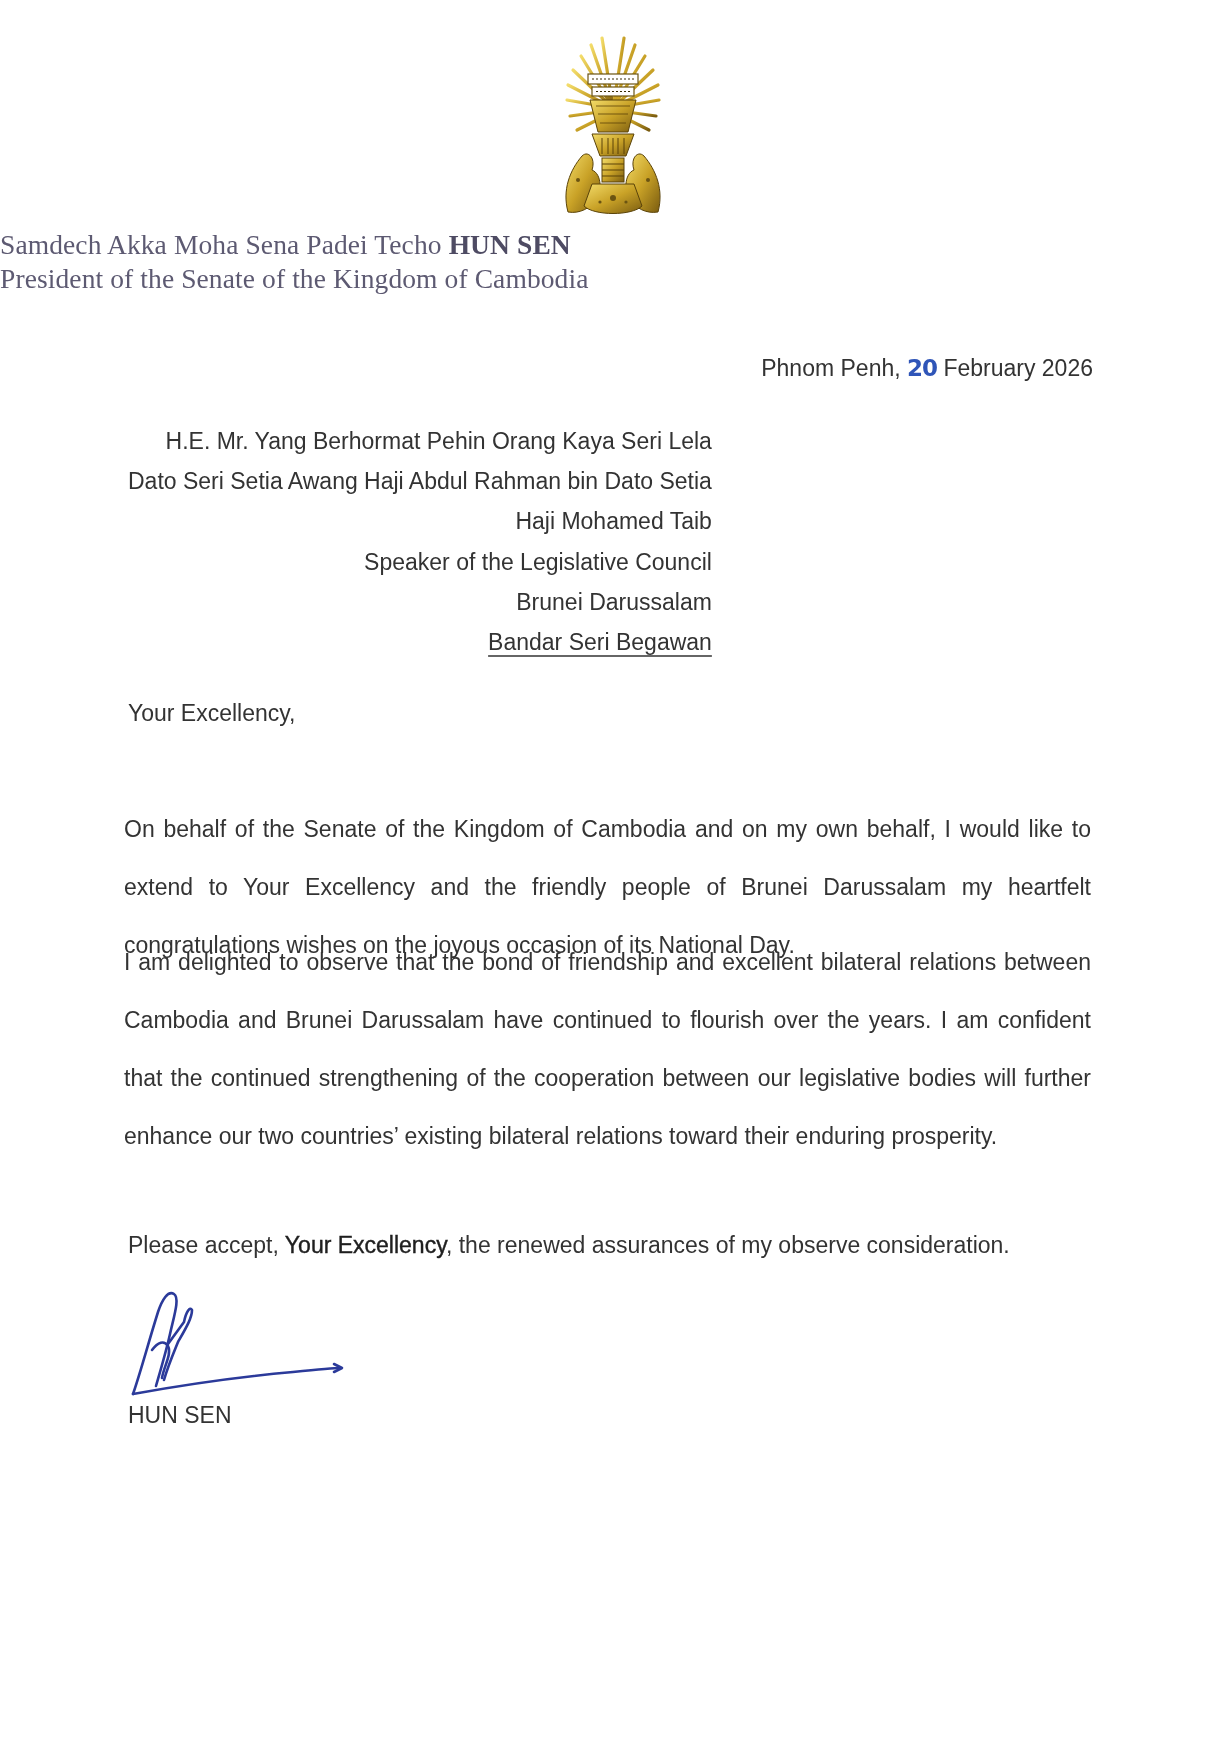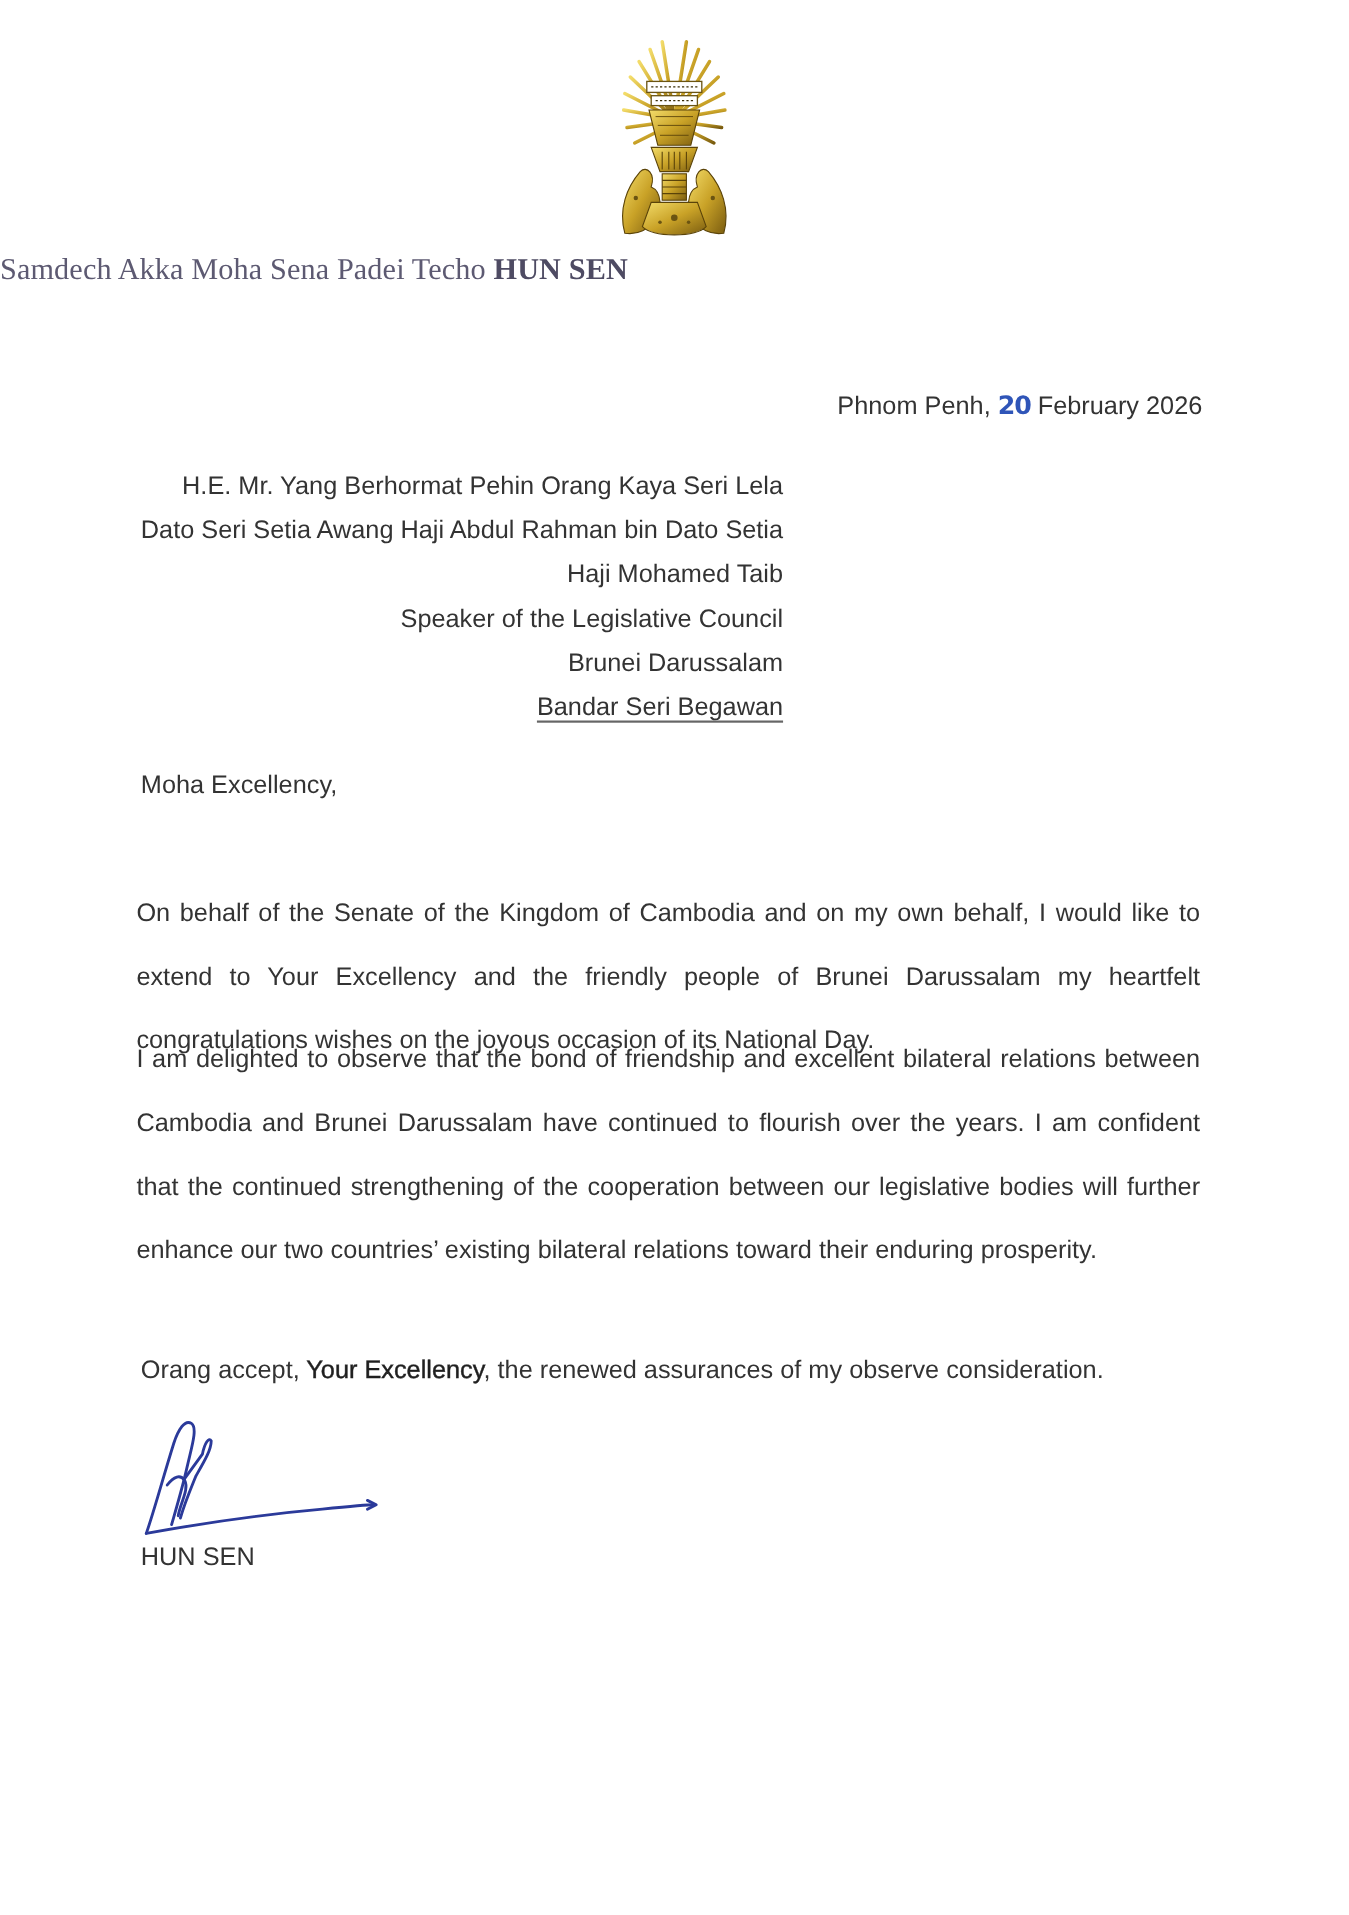--- a/index.html
+++ b/index.html
@@ -94,42 +94,43 @@
     <g fill="#6b5412">
         <circle cx="16" cy="150" r="2"></circle>
         <circle cx="86" cy="150" r="2"></circle>
         <circle cx="51" cy="168" r="3"></circle>
         <circle cx="38" cy="172" r="1.6"></circle>
         <circle cx="64" cy="172" r="1.6"></circle>
       </g>
   </svg>
 
   <div class="hdr" style="top:229px;"><span>Samdech Akka Moha Sena Padei Techo</span> <b>HUN SEN</b></div>
+  <div class="hdr" style="top:263px;">President of the Senate of the Kingdom of Cambodia</div>
 
   <div class="date txt">
     <span>Phnom Penh,</span>
     <span class="hw">20</span>
     <span>February 2026</span>
   </div>
 
   <div class="addr txt">
     <div>H.E. Mr. Yang Berhormat Pehin Orang Kaya Seri Lela</div>
     <div>Dato Seri Setia Awang Haji Abdul Rahman bin Dato Setia</div>
     <div>Haji Mohamed Taib</div>
     <div>Speaker of the Legislative Council</div>
     <div>Brunei Darussalam</div>
     <div><span class="ul">Bandar Seri Begawan</span></div>
   </div>
 
-  <div class="sal txt">Moha Excellency,</div>
+  <div class="sal txt">Your Excellency,</div>
 
   <div class="para p1 txt">On behalf of the Senate of the Kingdom of Cambodia and on my own behalf, I would like to extend to Your Excellency and the friendly people of Brunei Darussalam my heartfelt congratulations wishes on the joyous occasion of its National Day.</div>
   <div class="para p2 txt">I am delighted to observe that the bond of friendship and excellent bilateral relations between Cambodia and Brunei Darussalam have continued to flourish over the years. I am confident that the continued strengthening of the cooperation between our legislative bodies will further enhance our two countries’ existing bilateral relations toward their enduring prosperity.</div>
 
-  <div class="closing txt"><span>Orang accept,</span> <b>Your Excellency</b><span>, the renewed assurances of my observe consideration.</span></div>
+  <div class="closing txt"><span>Please accept,</span> <b>Your Excellency</b><span>, the renewed assurances of my observe consideration.</span></div>
 
   <svg class="sig" viewBox="0 0 220 118" xmlns="http://www.w3.org/2000/svg">
     <g fill="none" stroke="#2b3a9a" stroke-width="2.6" stroke-linecap="round" stroke-linejoin="round">
       <path d="M5 112 C12 92 20 62 30 30 C34 18 40 8 46 12 C52 16 46 34 42 52 C38 70 32 90 28 104"></path>
       <path d="M24 68 C30 60 36 58 40 64 C44 72 36 84 34 96"></path>
       <path d="M40 62 L56 40 C58 30 62 24 64 28 C64 36 58 46 50 60 C46 70 40 84 36 98"></path>
       <path d="M5 112 C60 102 120 94 165 90 C185 88 205 86 212 86"></path>
       <path d="M206 82 L214 86 L206 90"></path>
     </g>
   </svg>

